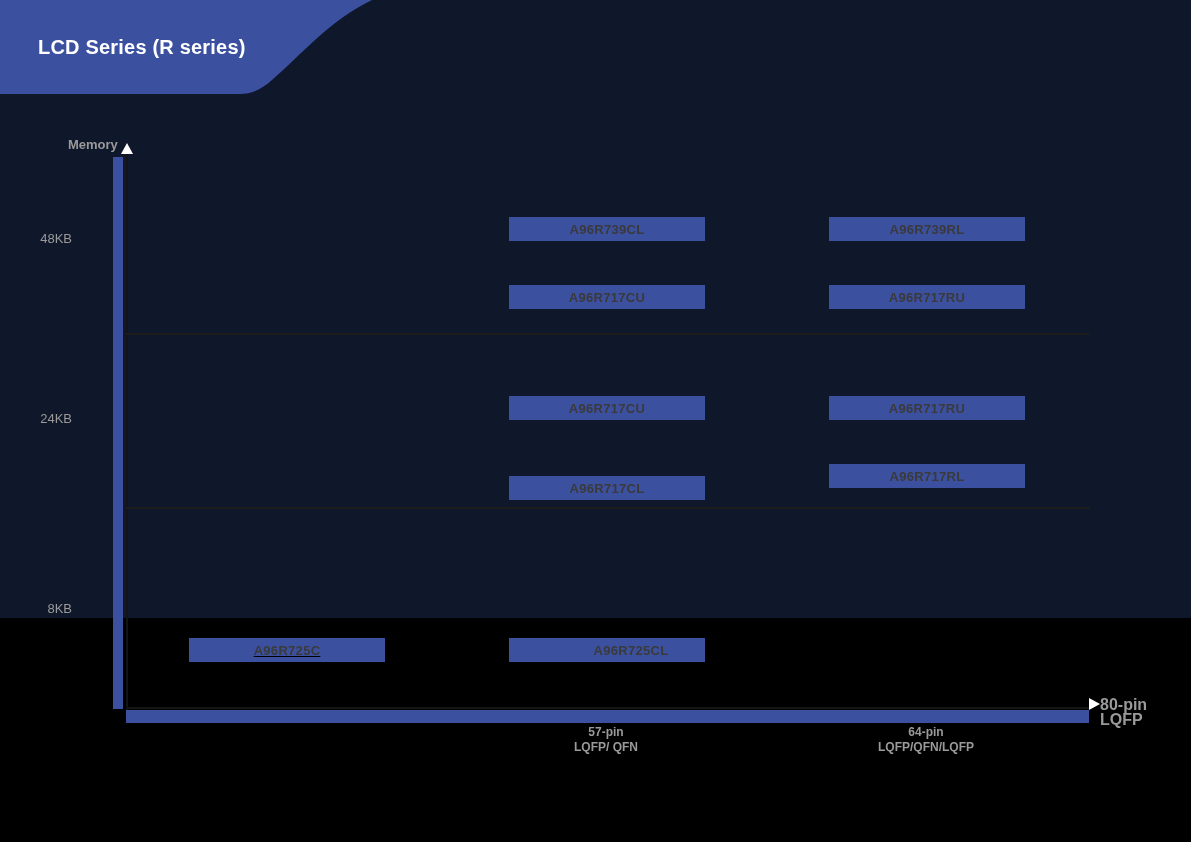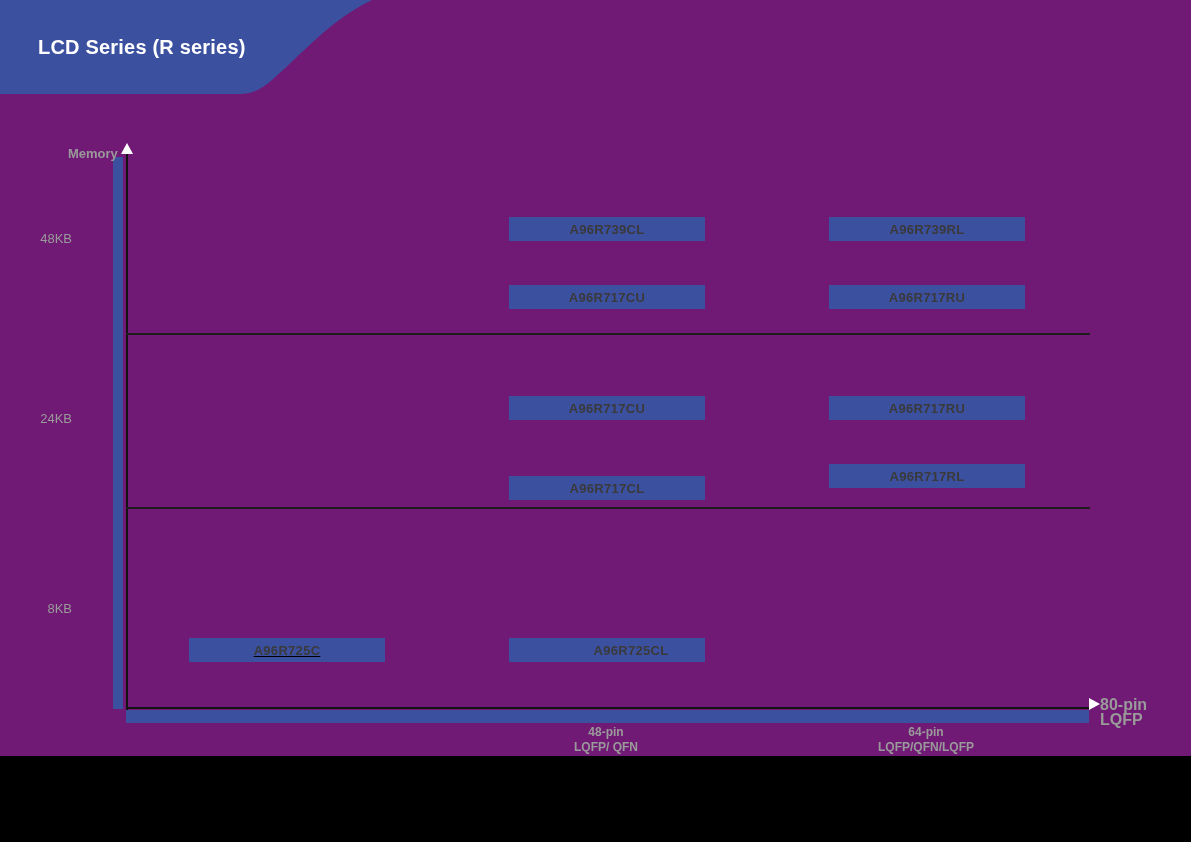--- a/index.html
+++ b/index.html
@@ -8,22 +8,22 @@
     width: 1191px;
     height: 842px;
     background: #000000;
     overflow: hidden;
     font-family: "Liberation Sans", sans-serif;
   }
 
   #root {
     position: relative;
     width: 1191px;
-    height: 756px;
-    background: #701a75;
+    height: 618px;
+    background: #0f172a;
   }
 
   
   .header-banner {
     position: absolute;
     left: 0;
     top: 0;
     width: 372px;
     height: 96px;
   }
@@ -92,21 +92,21 @@
     height: 0;
     border-top: 6px solid transparent;
     border-bottom: 6px solid transparent;
     border-left: 11px solid #ffffff;
   }
 
   
   .axis-title-memory {
     position: absolute;
     left: 68px;
-    top: 146px;
+    top: 137px;
     font-size: 13px;
     font-weight: bold;
     color: #9a9a9a;
     white-space: nowrap;
   }
 
   .y-tick {
     position: absolute;
     text-align: right;
     width: 60px;
@@ -182,21 +182,21 @@
   <div class="y-tick" style="left:12px; top:601px;">8KB</div>
 
   <div class="divider" style="left:126px; top:333px; width:964px;"></div>
   <div class="divider" style="left:126px; top:507px; width:964px;"></div>
 
   <div class="x-axis-line"></div>
   <div class="x-axis-bar"></div>
   <div class="x-axis-arrow"></div>
 
   <div class="x-tick" style="left:506px; top:725px; width:200px;">
-    <div>48-pin</div>
+    <div>57-pin</div>
     <div>LQFP/ QFN</div>
   </div>
   <div class="x-tick" style="left:826px; top:725px; width:200px;">
     <div>64-pin</div>
     <div>LQFP/QFN/LQFP</div>
   </div>
   <div class="x-tick-right" style="left:1100px; top:697px;">
     <div>80-pin</div>
     <div>LQFP</div>
   </div>

